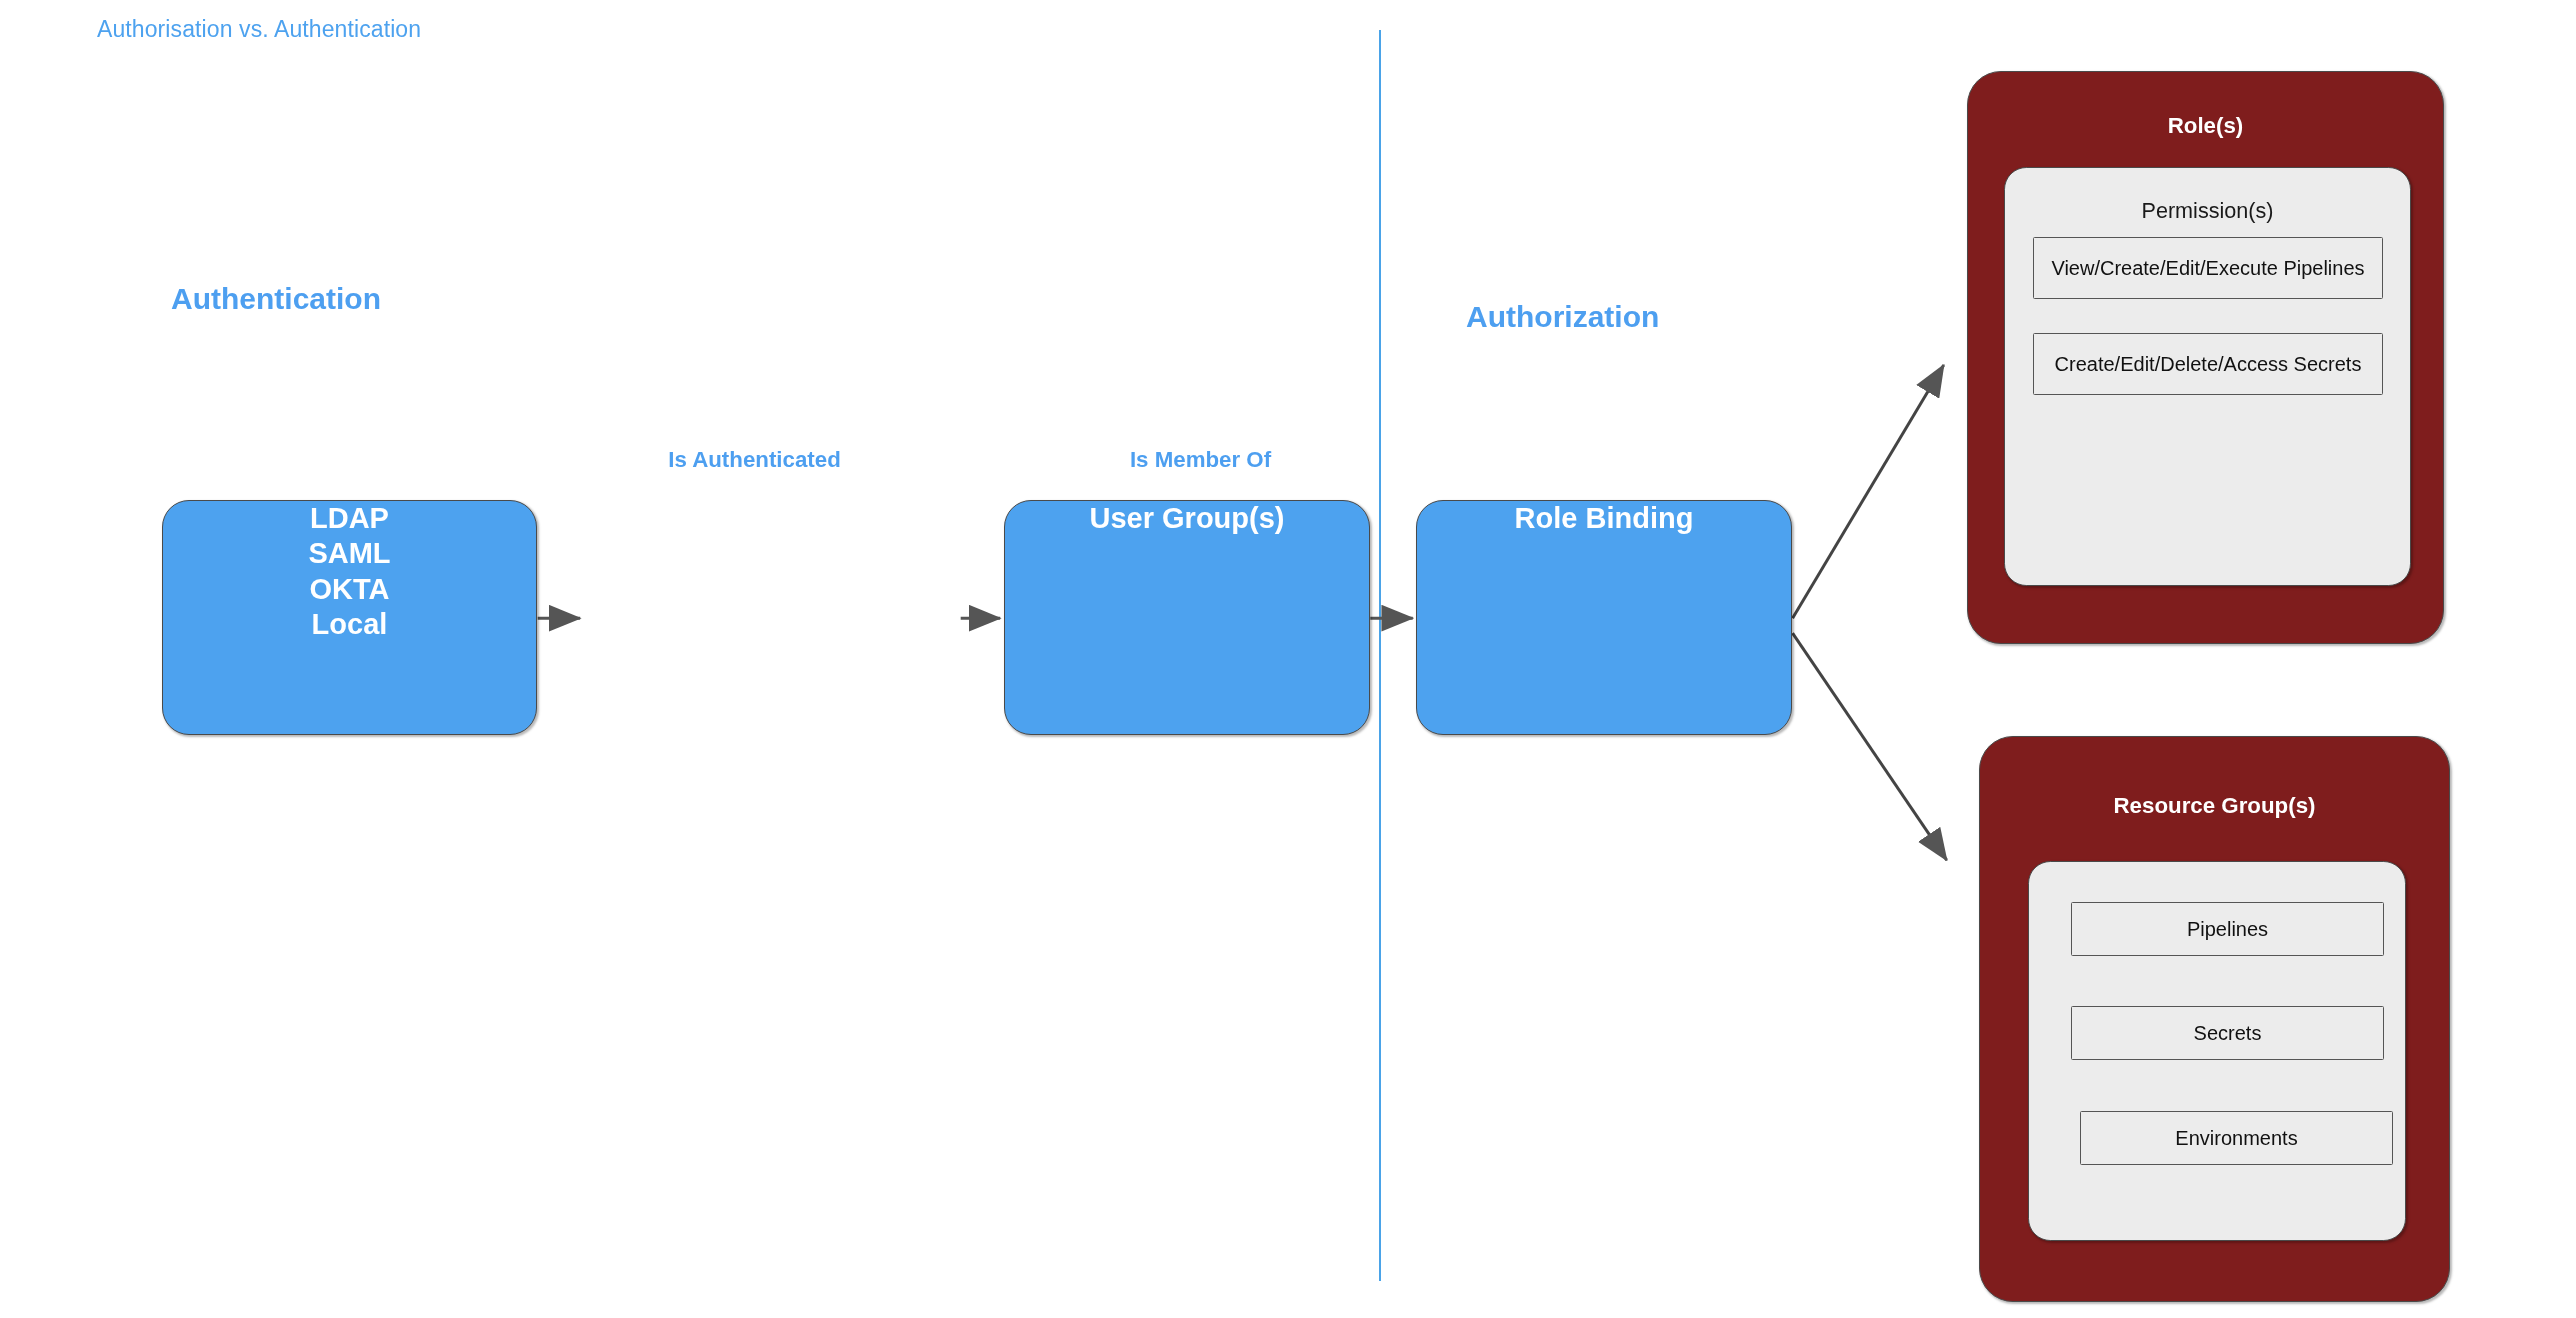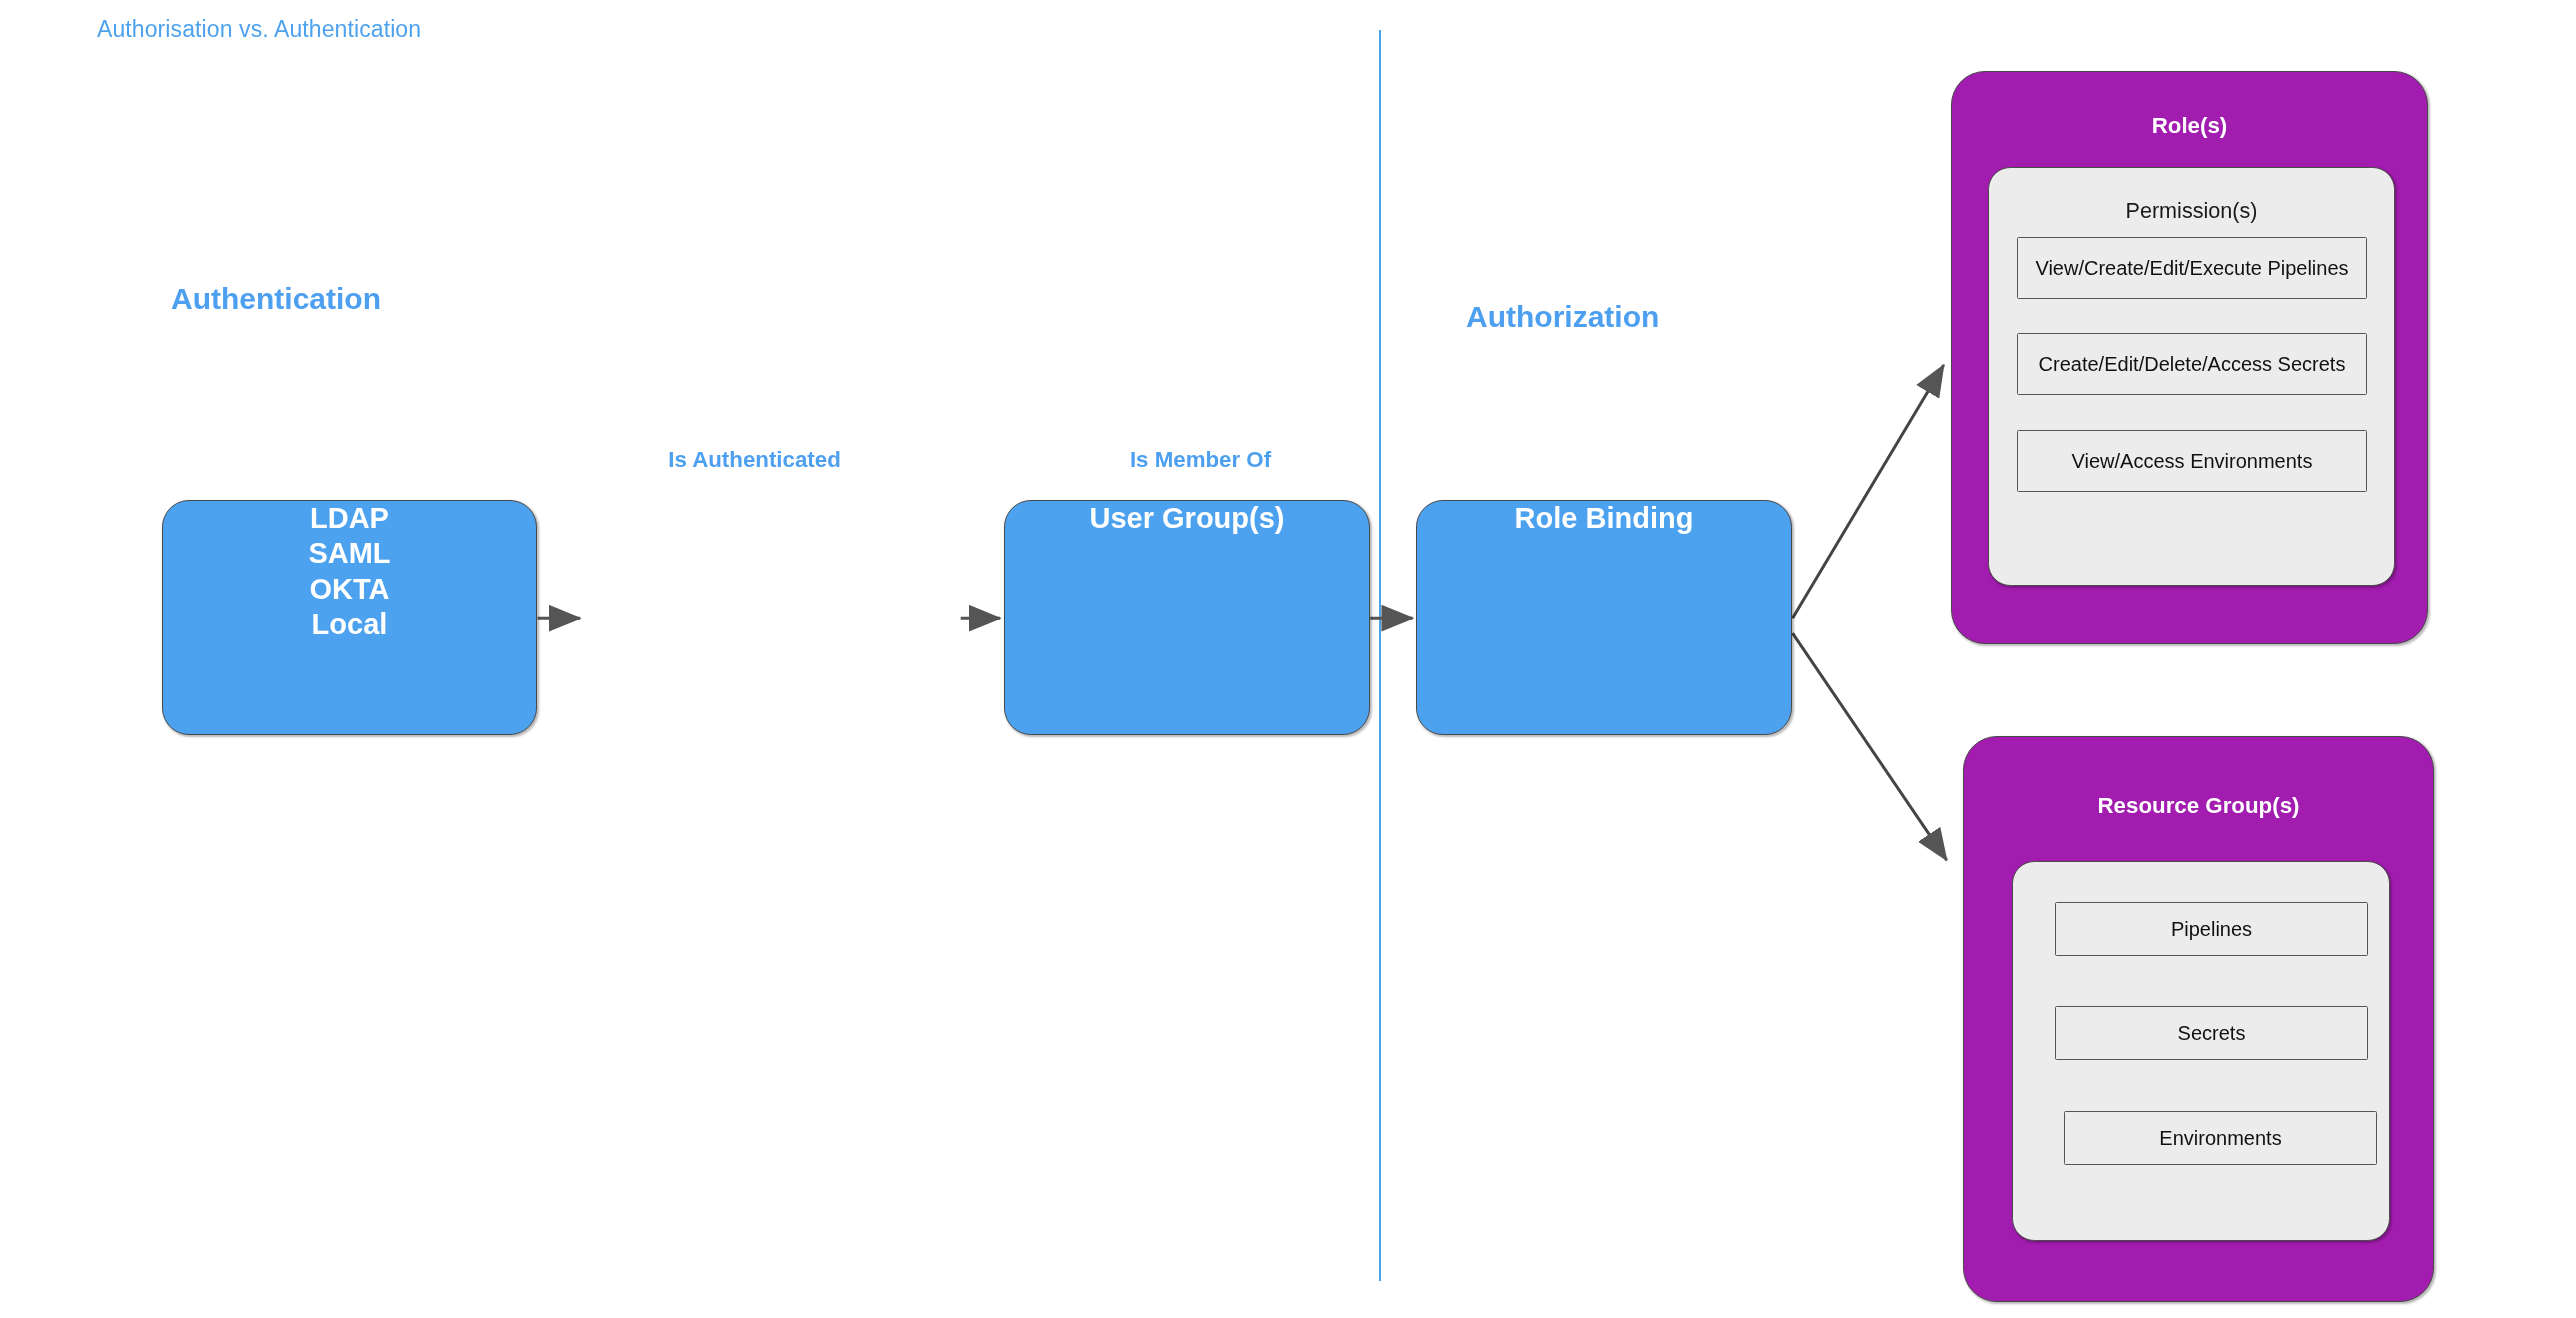--- a/index.html
+++ b/index.html
@@ -71,24 +71,25 @@
     font-size: 29px;
     line-height: 1.22;
     box-shadow: 1.5px 1.5px 2.2px rgba(0,0,0,0.28);
   }
   .node .stack span { display: block; }
 
   
   .group {
     position: absolute;
     box-sizing: border-box;
-    background: #a21caf;
+    background: #7f1d1d;
     border: 1.5px solid #4a4a4a;
     border-radius: 34px;
     box-shadow: 1.5px 1.5px 2.2px rgba(0,0,0,0.28);
+    margin-left: 16px;
   }
   .group-title {
     position: absolute;
     left: 0;
     width: 100%;
     text-align: center;
     color: #ffffff;
     font-weight: bold;
     font-size: 22.3px;
     white-space: nowrap;
@@ -179,21 +180,20 @@
   </div>
 
   <div class="group" style="left:1951px; top:71px; width:477px; height:573px;">
     <div class="group-title" style="top:41px;">Role(s)</div>
 
     <div class="inner-panel" style="left:36px; top:95px; width:407px; height:419px;">
       <div class="panel-title" style="top:30px;">Permission(s)</div>
 
       <div class="item-box" style="left:28px; top:69px; width:350px; height:62px;">View/Create/Edit/Execute Pipelines</div>
       <div class="item-box" style="left:28px; top:165px; width:350px; height:62px;">Create/Edit/Delete/Access Secrets</div>
-      <div class="item-box" style="left:28px; top:262px; width:350px; height:62px;">View/Access Environments</div>
     </div>
   </div>
 
   <div class="group" style="left:1963px; top:736px; width:471px; height:566px;">
     <div class="group-title" style="top:56px;">Resource Group(s)</div>
 
     <div class="inner-panel" style="left:48px; top:124px; width:378px; height:380px;">
       <div class="item-box" style="left:42px; top:40px; width:313px; height:54px;">Pipelines</div>
       <div class="item-box" style="left:42px; top:144px; width:313px; height:54px;">Secrets</div>
       <div class="item-box" style="left:51px; top:249px; width:313px; height:54px;">Environments</div>

